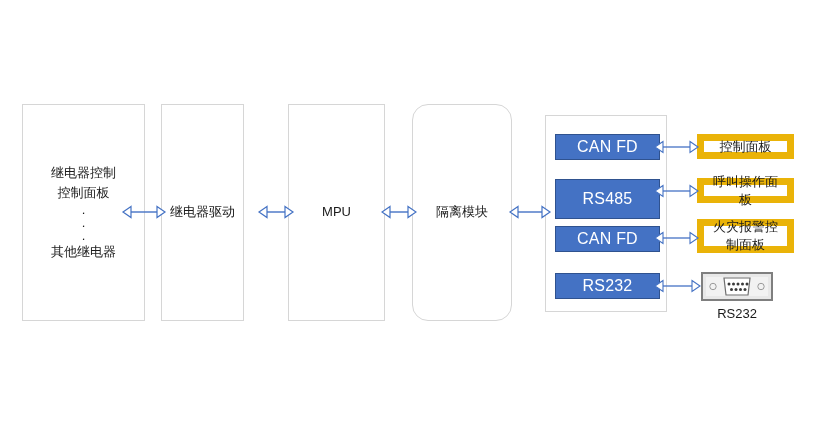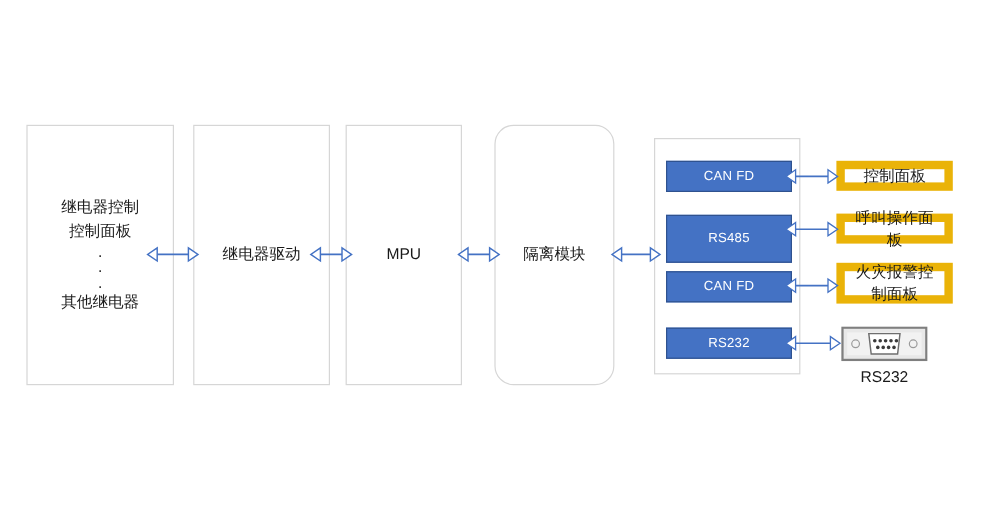--- a/index.html
+++ b/index.html
@@ -62,21 +62,21 @@
     box-sizing: border-box;
     background: #ffffff;
     border: 1px solid #d6d6d6;
   }
   .bus-box {
     position: absolute;
     box-sizing: border-box;
     background: #4472c4;
     border: 1px solid #2f528f;
     color: #ffffff;
-    font-size: 11px;
+    font-size: 16px;
     display: flex;
     align-items: center;
     justify-content: center;
     letter-spacing: 0.2px;
   }
 
   
   .peri {
     position: absolute;
     box-sizing: border-box;
@@ -121,21 +121,21 @@
       <span class="stack-line">控制面板</span>
       <span class="dots">
         <span class="dot-row">.</span>
         <span class="dot-row">.</span>
         <span class="dot-row">.</span>
       </span>
       <span class="stack-line">其他继电器</span>
     </div>
   </div>
 
-  <div class="block" style="left:161px; top:104px; width:114px; height:217px;">
+  <div class="block" style="left:161px; top:104px; width:83px; height:217px;">
     <div class="inner">继电器驱动</div>
   </div>
 
   <div class="block" style="left:288px; top:104px; width:97px; height:217px;">
     <div class="inner">MPU</div>
   </div>
 
   <div class="block" style="left:412px; top:104px; width:100px; height:217px;border-radius:16px;">
     <div class="inner">隔离模块</div>
   </div>

